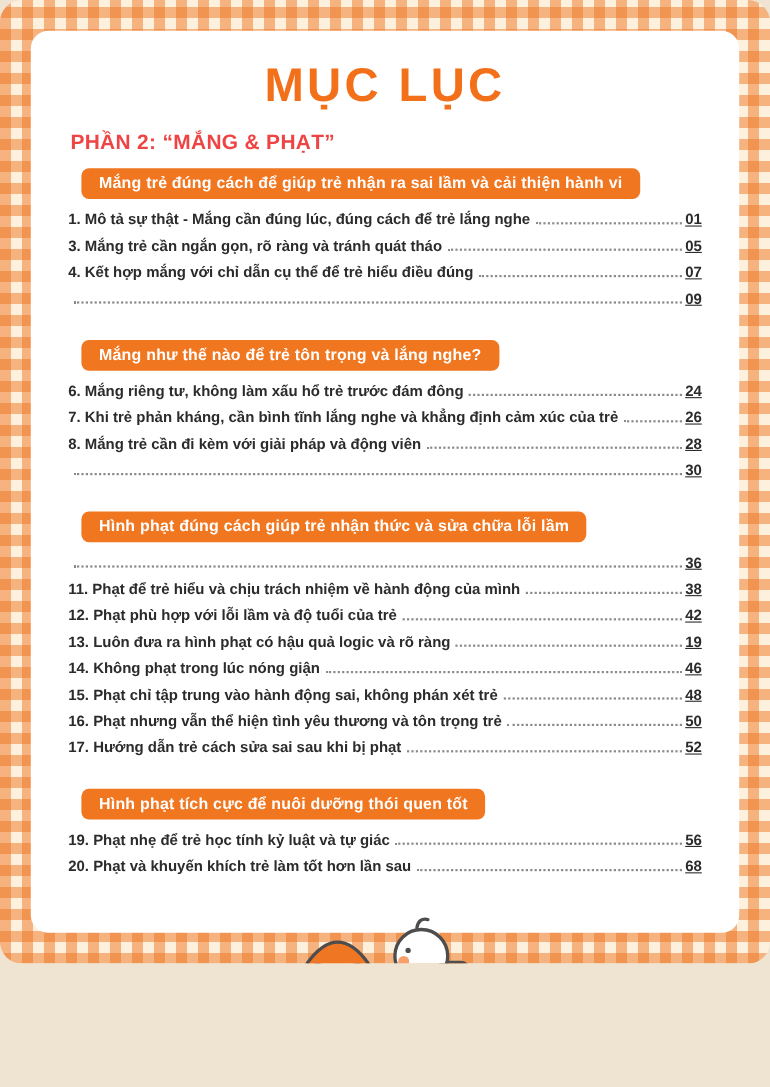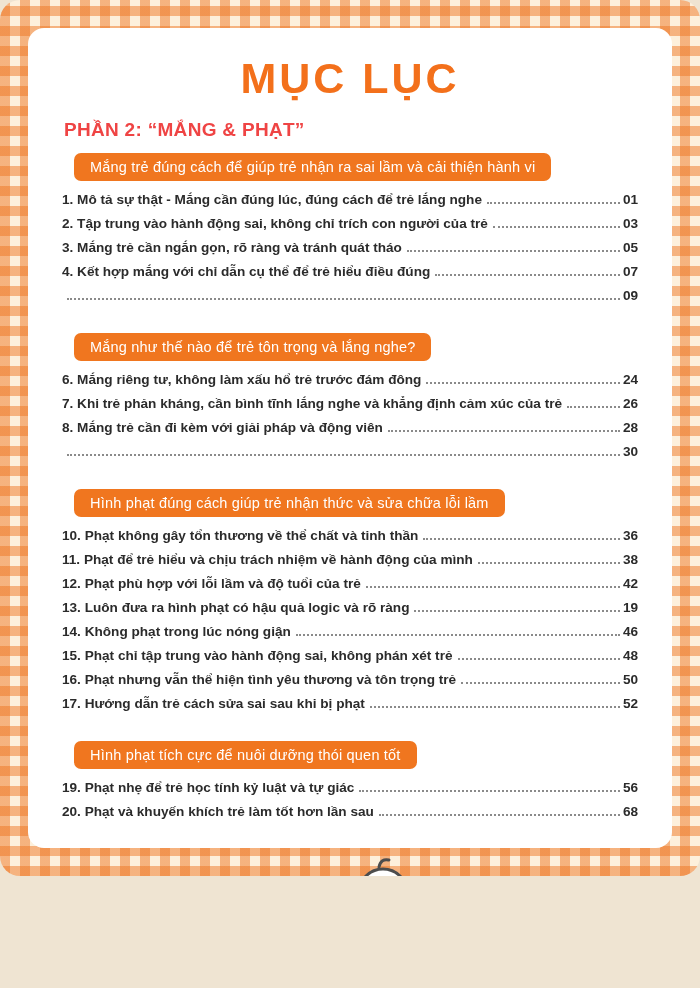--- a/index.html
+++ b/index.html
@@ -39,21 +39,21 @@
       margin: 0 0 12px 2px;
       letter-spacing: 0.3px;
     }
     .section { margin-bottom: 30px; }
     .section:last-of-type { margin-bottom: 10px; }
     .badge {
       display: inline-block;
       background: #f0761f;
       color: #ffffff;
       font-size: 14.5px;
-      font-weight: 400;
+      font-weight: 700;
       padding: 6px 16px;
       border-radius: 7px;
       margin: 0 0 11px 12px;
       letter-spacing: 0.2px;
     }
     .toc-row {
       display: flex;
       align-items: flex-end;
       color: #2b2b2b;
       font-size: 13.6px;
@@ -61,21 +61,21 @@
       margin: 0 0 9px 0;
       text-align: right;
     }
     .toc-label { white-space: nowrap; }
     .toc-dots {
       flex: 1;
       border-bottom: 2px dotted #8a8a8a;
       margin: 0 3px 3px 5px;
       min-width: 12px;
     }
-    .toc-page { white-space: nowrap; }
+    .toc-page { white-space: nowrap; text-decoration: underline; }
     .illustration {
       display: flex;
       justify-content: center;
       margin-top: 16px;
     }
   </style>
 </head>
 <body>
 
 <div class="page">
@@ -86,25 +86,20 @@
     <div class="part-heading">PHẦN 2: “MẮNG &amp; PHẠT”</div>
 
     <div class="section">
       <span class="badge">Mắng trẻ đúng cách để giúp trẻ nhận ra sai lầm và cải thiện hành vi</span>
       <div class="toc-row">
         <span class="toc-label">1. Mô tả sự thật - Mắng cần đúng lúc, đúng cách để trẻ lắng nghe</span>
         <span class="toc-dots"></span>
         <span class="toc-page">01</span>
       </div>
       <div class="toc-row">
-        <span class="toc-label">2. Tập trung vào hành động sai, không chỉ trích con người của trẻ</span>
-        <span class="toc-dots"></span>
-        <span class="toc-page">03</span>
-      </div>
-      <div class="toc-row">
         <span class="toc-label">3. Mắng trẻ cần ngắn gọn, rõ ràng và tránh quát tháo</span>
         <span class="toc-dots"></span>
         <span class="toc-page">05</span>
       </div>
       <div class="toc-row">
         <span class="toc-label">4. Kết hợp mắng với chỉ dẫn cụ thể để trẻ hiểu điều đúng</span>
         <span class="toc-dots"></span>
         <span class="toc-page">07</span>
       </div>
       <div class="toc-row">
@@ -132,21 +127,20 @@
       </div>
       <div class="toc-row">
         <span class="toc-dots"></span>
         <span class="toc-page">30</span>
       </div>
     </div>
 
     <div class="section">
       <span class="badge">Hình phạt đúng cách giúp trẻ nhận thức và sửa chữa lỗi lầm</span>
       <div class="toc-row">
-        <span class="toc-label">10. Phạt không gây tổn thương về thể chất và tinh thần</span>
         <span class="toc-dots"></span>
         <span class="toc-page">36</span>
       </div>
       <div class="toc-row">
         <span class="toc-label">11. Phạt để trẻ hiểu và chịu trách nhiệm về hành động của mình</span>
         <span class="toc-dots"></span>
         <span class="toc-page">38</span>
       </div>
       <div class="toc-row">
         <span class="toc-label">12. Phạt phù hợp với lỗi lầm và độ tuổi của trẻ</span>

